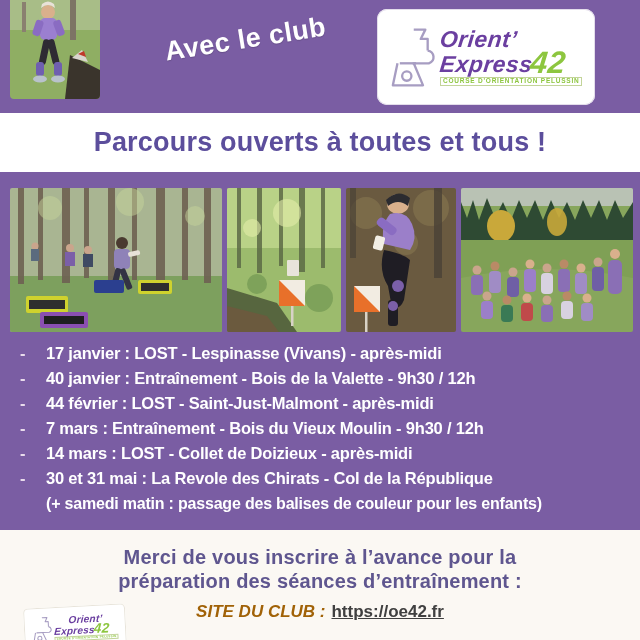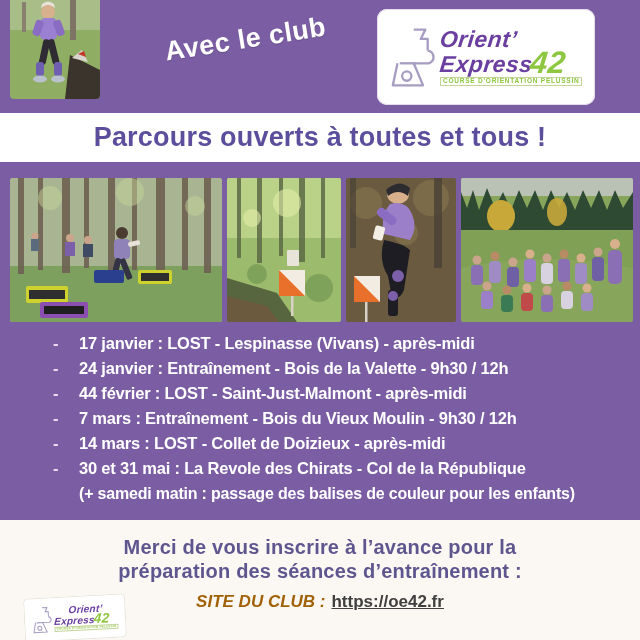--- a/index.html
+++ b/index.html
@@ -28,33 +28,33 @@
   .logo-line1, .logo-line2 { font-style:italic; font-weight:bold; color:#6b3fa0;
                              letter-spacing:0.02em; transform:skewX(-6deg); }
   .logo-line1 { font-size:0.92em; }
   .logo-line2 { font-size:0.92em; display:flex; align-items:flex-end; }
   .logo-num { color:#8dc63f; font-size:1.35em; line-height:0.8; margin-left:-0.08em; }
   .logo-sub { margin-top:0.18em; font-size:0.26em; font-weight:bold; color:#8dc63f;
               letter-spacing:0.12em; border:1px solid #c3d49a; padding:0.1em 0.3em;
               white-space:nowrap; }
 
   
-  .banner { height:49px; background:#ffffff; display:flex; align-items:center;
+  .banner { height:59px; background:#ffffff; display:flex; align-items:center;
             justify-content:center; }
   .banner h1 { color:#5c4e9c; font-size:27px; font-weight:bold; letter-spacing:0.2px; }
 
   
   .main { height:358px; background:#7a5da3; }
   .photo-row { display:flex; gap:5px; padding:16px 12px 0 10px; height:160px; }
   .photo { height:144px; border-radius:2px; overflow:hidden; flex:0 0 auto; }
   .photo svg { display:block; width:100%; height:100%; }
   .photo-1 { width:212px; } .photo-2 { width:114px; }
   .photo-3 { width:110px; } .photo-4 { width:172px; }
 
-  .events { list-style:none; margin-top:9px; padding-left:53px; padding-right:10px; }
+  .events { list-style:none; margin-top:9px; padding-left:20px; padding-right:10px; }
   .events li { color:#ffffff; font-weight:bold; font-size:16.5px; line-height:25px;
                letter-spacing:-0.2px; white-space:nowrap; }
   .events .dash { display:inline-block; width:26px; color:#e9dcec; }
   .events li.sub0 { padding-left:110px; }
   .events li.sub5 { padding-left:26px; font-size:16px; }
 
   
   .footer { position:relative; height:120px; background:#fbf8f3; text-align:center;
             padding-top:15px; }
   .msg { color:#5f568f; font-size:20px; font-weight:bold; line-height:24px;
@@ -297,21 +297,21 @@
                 <circle cx="6" cy="4" r="4.5" fill="#d9b08c"></circle>
                 <rect x="0" y="9" width="12" height="18" rx="4" fill="#a08cc5"></rect>
               </g>
           </g>
         </svg>
       </div>
     </div>
 
     <ul class="events">
       <li><span class="dash">-</span><span>17 janvier : LOST - Lespinasse (Vivans) - après-midi</span></li>
-      <li><span class="dash">-</span><span>24 janvier : Entraînement - Bois de la Valette - 9h30 / 12h</span></li>
+      <li><span class="dash">-</span><span>40 janvier : Entraînement - Bois de la Valette - 9h30 / 12h</span></li>
       <li><span class="dash">-</span><span>44 février : LOST - Saint-Just-Malmont - après-midi</span></li>
       <li><span class="dash">-</span><span>7 mars : Entraînement - Bois du Vieux Moulin - 9h30 / 12h</span></li>
       <li><span class="dash">-</span><span>14 mars : LOST - Collet de Doizieux - après-midi</span></li>
       <li><span class="dash">-</span><span>30 et 31 mai : La Revole des Chirats - Col de la République</span></li>
       <li class="sub5">(+ samedi matin : passage des balises de couleur pour les enfants)</li>
     </ul>
   </main>
 
   <footer class="footer">
     <p class="msg">

